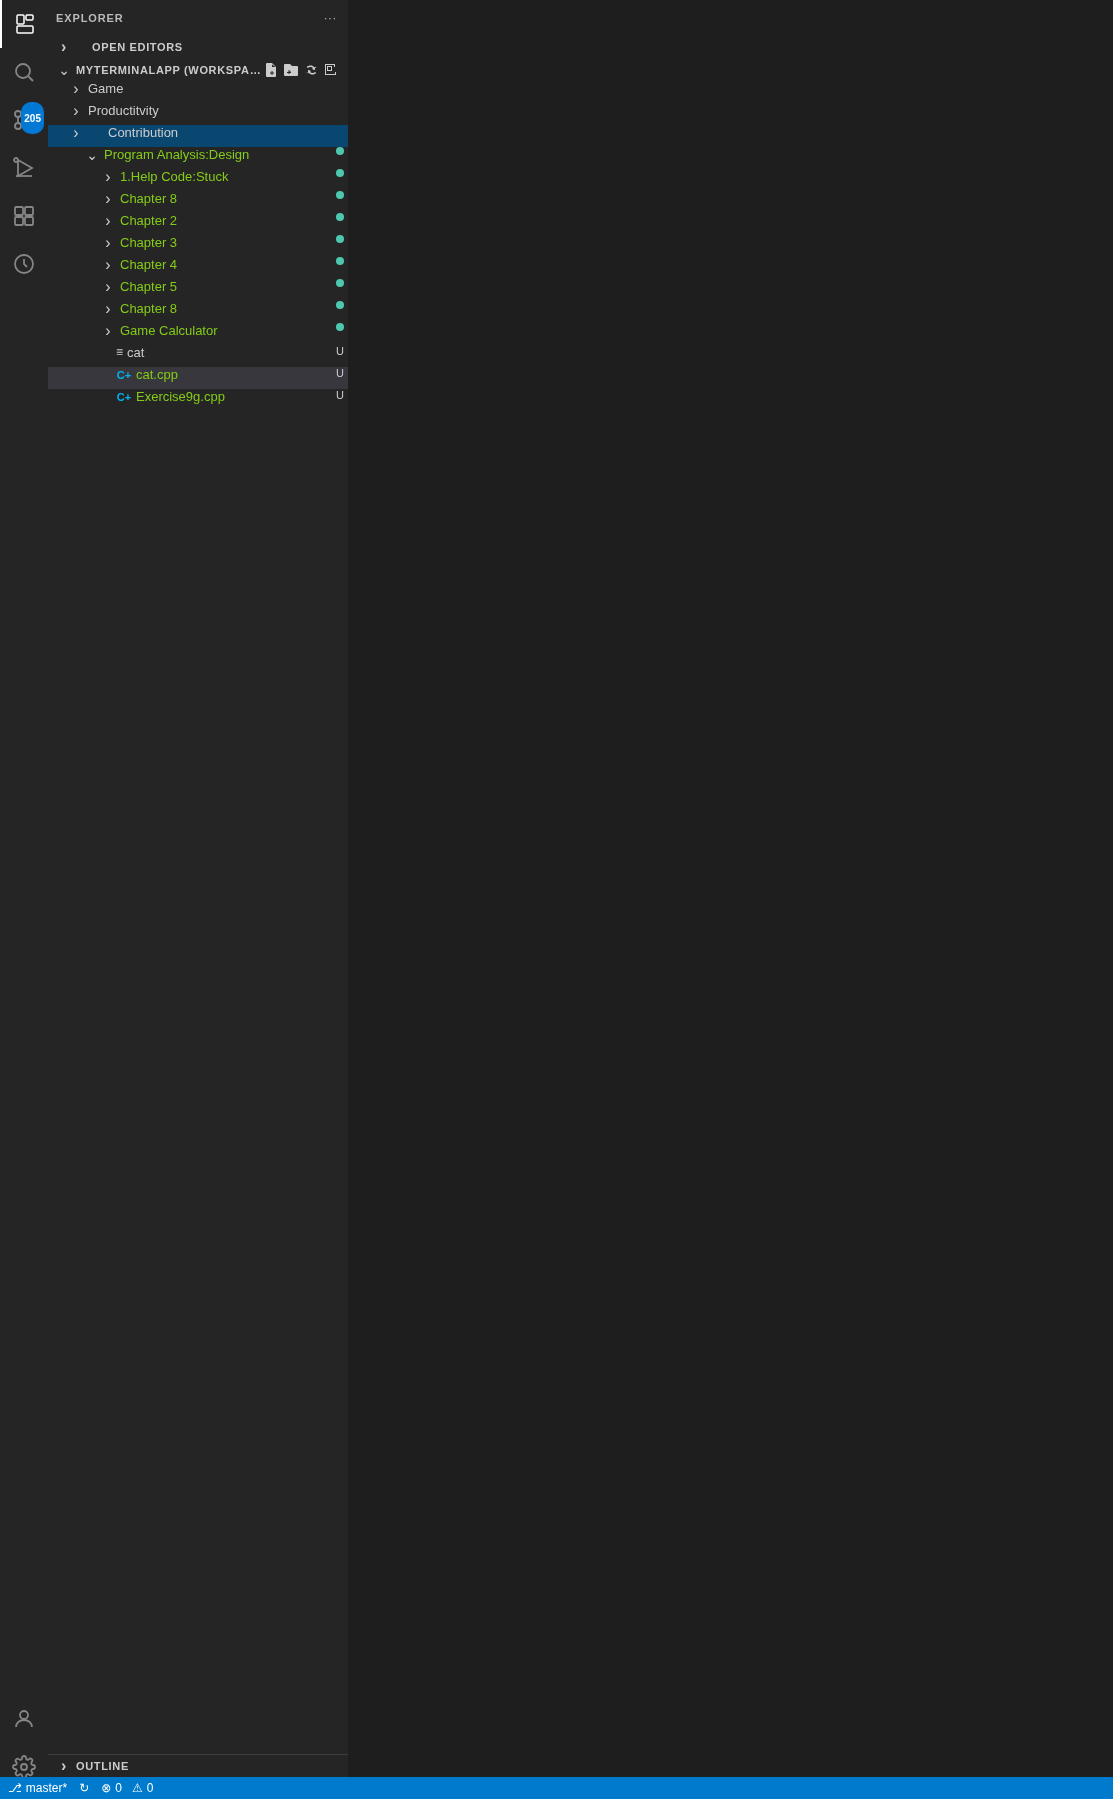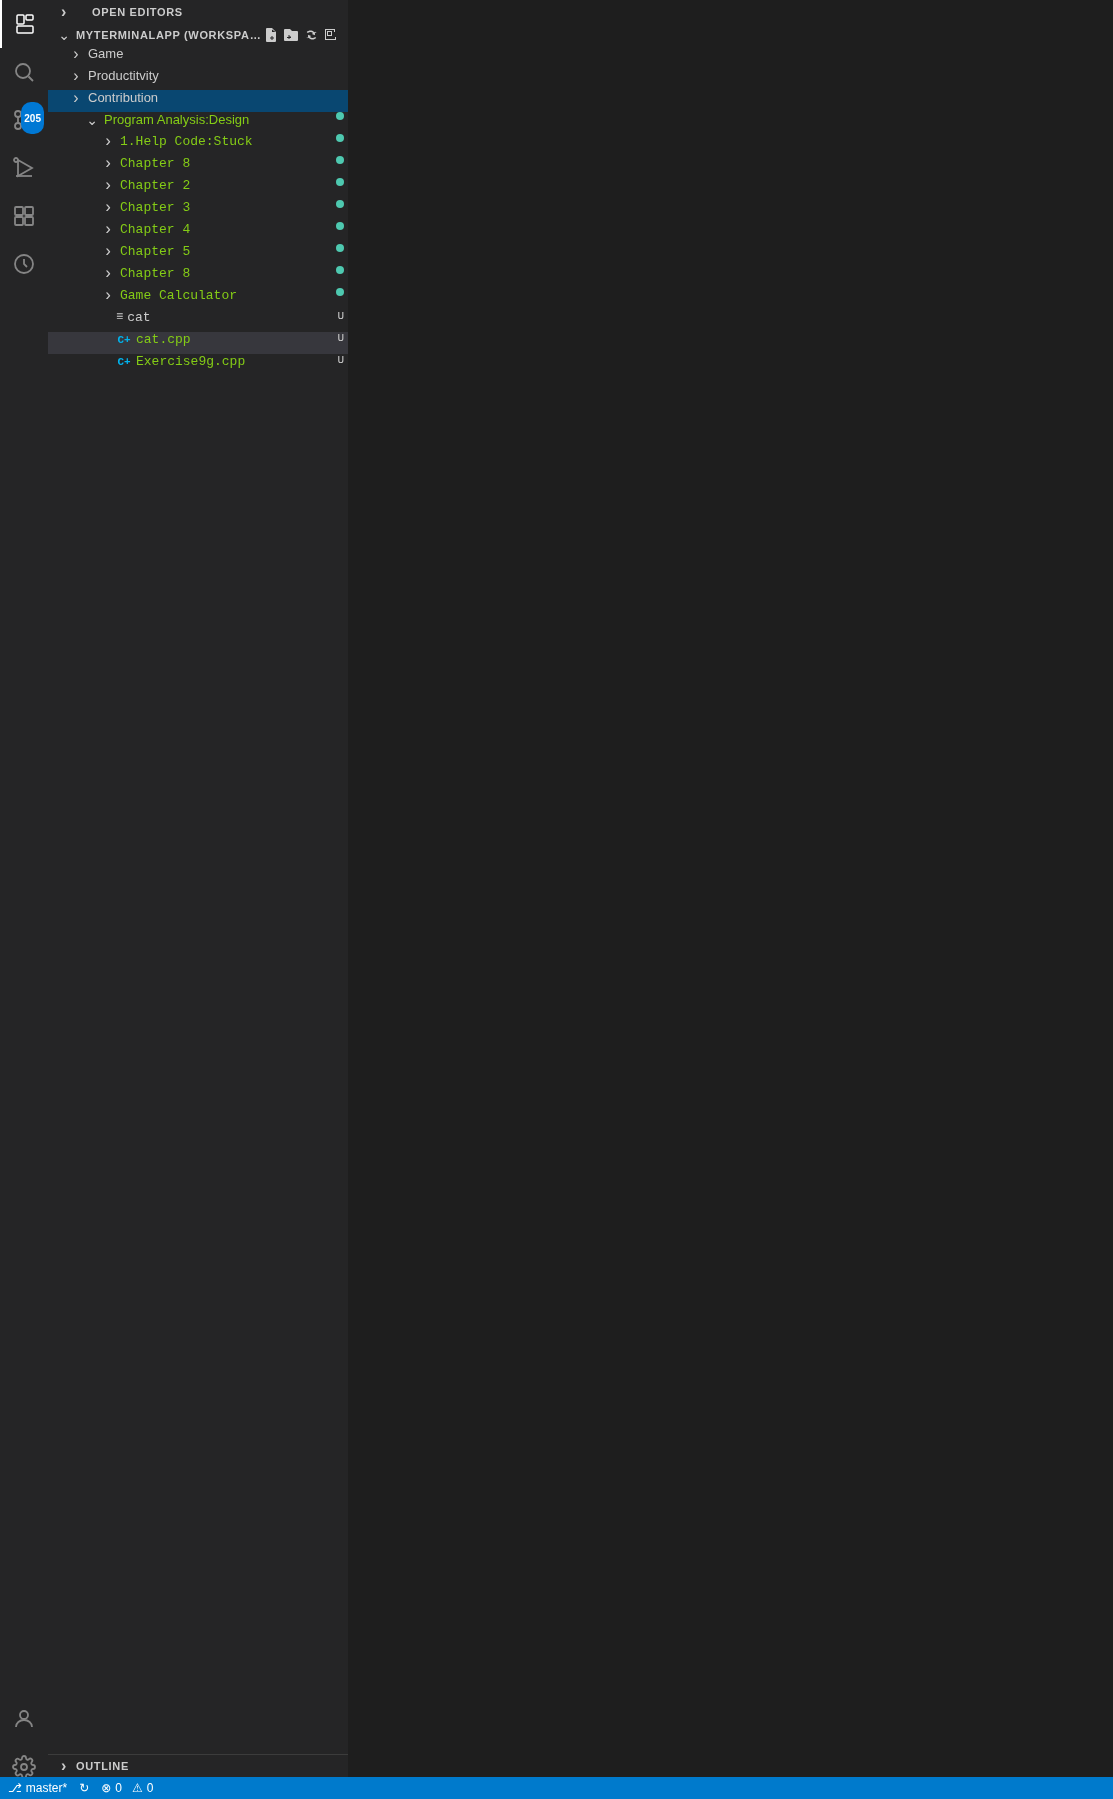--- a/index.html
+++ b/index.html
@@ -188,35 +188,35 @@
       align-items: flex-start;
       height: 22px;
       padding-left: 8px;
       cursor: pointer;
       user-select: none;
       position: relative;
     }
 
     .tree-item.selected {
       background: #094771;
+      gap: 20px;
     }
 
     .tree-item.active-file {
       background: #37373d;
     }
 
     .tree-item-indent-1 {
       padding-left: 20px;
     }
     .tree-item-indent-2 {
       padding-left: 36px;
     }
     .tree-item-indent-3 {
       padding-left: 52px;
-      font-family: Liberation Mono, monospace;
     }
 
     .tree-item-label {
       flex: 1;
       overflow: hidden;
       text-overflow: ellipsis;
       white-space: nowrap;
     }
 
     .tree-item-label.green {
@@ -403,20 +403,26 @@
       <svg viewBox="0 0 24 24" fill="none" stroke="currentColor" stroke-width="1.8">
         <circle cx="12" cy="12" r="3"></circle>
         <path d="M19.4 15a1.65 1.65 0 0 0 .33 1.82l.06.06a2 2 0 0 1-2.83 2.83l-.06-.06a1.65 1.65 0 0 0-1.82-.33 1.65 1.65 0 0 0-1 1.51V21a2 2 0 0 1-4 0v-.09A1.65 1.65 0 0 0 9 19.4a1.65 1.65 0 0 0-1.82.33l-.06.06a2 2 0 0 1-2.83-2.83l.06-.06A1.65 1.65 0 0 0 4.68 15a1.65 1.65 0 0 0-1.51-1H3a2 2 0 0 1 0-4h.09A1.65 1.65 0 0 0 4.6 9a1.65 1.65 0 0 0-.33-1.82l-.06-.06a2 2 0 0 1 2.83-2.83l.06.06A1.65 1.65 0 0 0 9 4.68a1.65 1.65 0 0 0 1-1.51V3a2 2 0 0 1 4 0v.09a1.65 1.65 0 0 0 1 1.51 1.65 1.65 0 0 0 1.82-.33l.06-.06a2 2 0 0 1 2.83 2.83l-.06.06A1.65 1.65 0 0 0 19.4 9a1.65 1.65 0 0 0 1.51 1H21a2 2 0 0 1 0 4h-.09a1.65 1.65 0 0 0-1.51 1z"></path>
       </svg>
     </div>
   </div>
 </div>
 
 <div class="sidebar">
 
+  <div class="sidebar-header">
+    <span class="sidebar-header-title">EXPLORER</span>
+    <div class="sidebar-header-actions">
+      <div class="header-action-btn" title="More actions">···</div>
+    </div>
+  </div>
 
   <div class="sidebar-content">
 
     <div class="section-header">
       <span class="chevron chevron-right"></span>
       <span>OPEN EDITORS</span>
     </div>
 
     <div class="workspace-header">
       <span class="chevron chevron-down"></span>

